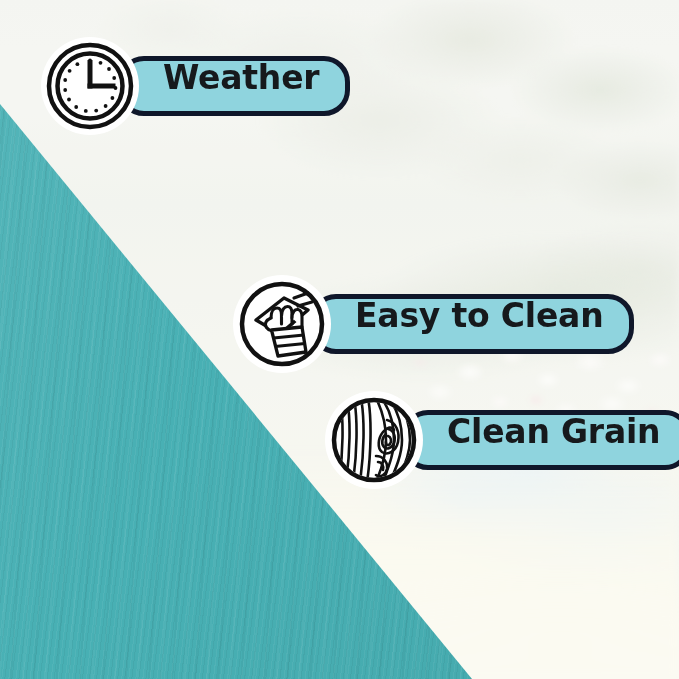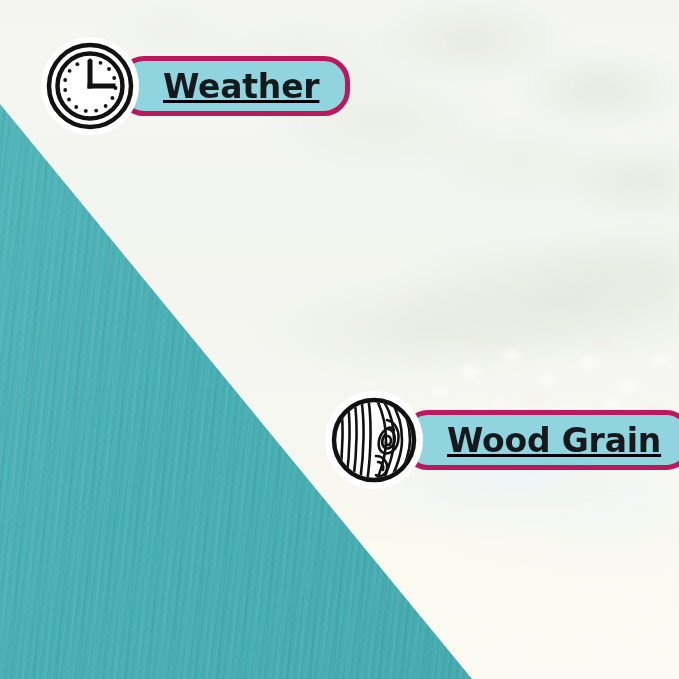--- a/index.html
+++ b/index.html
@@ -152,28 +152,26 @@
     display: flex;
     align-items: center;
     justify-content: center;
   }
   .badge-icon svg { display: block; }
   .badge-pill {
     position: relative;
     margin-left: -16px;
     height: 50px;
     background: #8fd4de;
-    border: 5px solid #be185d;
+    border: 5px solid #0f172a;
     border-radius: 26px;
     display: flex;
-    align-items: center;
     padding: 0 26px 0 40px;
     z-index: 2;
     box-sizing: content-box;
-    text-decoration: underline;
   }
   .badge-label {
     font-size: 33px;
     font-weight: 700;
     color: #16191c;
     letter-spacing: -0.2px;
     line-height: 1;
     white-space: nowrap;
   }
 
@@ -224,20 +222,45 @@
         <path d="M44 44 V20.5" stroke="#111" stroke-width="5" stroke-linecap="square" fill="none"></path>
         <path d="M44 44 H67" stroke="#111" stroke-width="5" stroke-linecap="square" fill="none"></path>
       </svg>
     </div>
     <div class="badge-pill">
       <span class="badge-label">Weather</span>
     </div>
   </div>
 
 
+  <div class="badge-row" id="row-easyclean">
+    <div class="badge-icon">
+      <svg width="88" height="88" viewBox="0 0 88 88" aria-hidden="true">
+        <circle cx="44" cy="44" r="40" fill="#fff" stroke="#111" stroke-width="4.5"></circle>
+
+        <path d="M18 40 L46 18 L70 30 L42 54 Z" fill="#fff" stroke="#111" stroke-width="3.4" stroke-linejoin="round"></path>
+
+        <path d="M56 18 L70 13" stroke="#111" stroke-width="3.2" stroke-linecap="round" fill="none"></path>
+        <path d="M60 26 L74 22" stroke="#111" stroke-width="3.2" stroke-linecap="round" fill="none"></path>
+
+        <path d="M33 38 C33 31 36 28 39 28 C42 28 43.5 31 43.5 35 L43.5 44" fill="#fff" stroke="#111" stroke-width="3.1" stroke-linejoin="round" stroke-linecap="round"></path>
+        <path d="M43.5 36 C43.5 29.5 46.5 26.5 49.5 26.5 C52.5 26.5 54 29.5 54 33.5 L54 44" fill="#fff" stroke="#111" stroke-width="3.1" stroke-linejoin="round" stroke-linecap="round"></path>
+        <path d="M54 38 C54 32 57 29 60 29.5 C62.8 30 64 33 64 37 L64 47" fill="#fff" stroke="#111" stroke-width="3.1" stroke-linejoin="round" stroke-linecap="round"></path>
+
+        <path d="M33 38 C28 40 26 44 28.5 47.5 C31 51 36 52 40 50" fill="#fff" stroke="#111" stroke-width="3.1" stroke-linejoin="round" stroke-linecap="round"></path>
+
+        <path d="M33.5 50 L64 47 L68 72 L40 76 Z" fill="#fff" stroke="#111" stroke-width="3.3" stroke-linejoin="round"></path>
+        <path d="M35.5 58 L66 55" stroke="#111" stroke-width="3.1" fill="none"></path>
+        <path d="M37 66.5 L67 63.5" stroke="#111" stroke-width="3.1" fill="none"></path>
+      </svg>
+    </div>
+    <div class="badge-pill">
+      <span class="badge-label">Easy to Clean</span>
+    </div>
+  </div>
 
   <div class="badge-row" id="row-woodgrain">
     <div class="badge-icon">
       <svg width="88" height="88" viewBox="0 0 88 88" aria-hidden="true">
         <defs>
           <clipPath id="wgclip">
               <circle cx="44" cy="44" r="38"></circle>
             </clipPath>
         </defs>
         <circle cx="44" cy="44" r="40" fill="#fff" stroke="#111" stroke-width="4.5"></circle>
@@ -258,17 +281,17 @@
           <path d="M57 24 C66 26 70 36 68 46 C66 55 58 60 52 56 C47 52 48 42 53 36 C57 31 62 30 64 34"></path>
           <path d="M58 33 C64 34 66 41 64 47 C62 52 57 54 54 51 C51 48 52 41 56 38"></path>
           <path d="M58 40 C61 41 62 45 60 48 C58 50 56 49 56 46"></path>
 
           <path d="M46 60 C53 60 58 66 57 73 C56 79 50 82 46 79"></path>
           <path d="M48 66 C52 66 54 70 53 74"></path>
         </g>
       </svg>
     </div>
     <div class="badge-pill">
-      <span class="badge-label">Wood Grain</span>
+      <span class="badge-label">Clean Grain</span>
     </div>
   </div>
 
 </div>
 
 </body></html>

